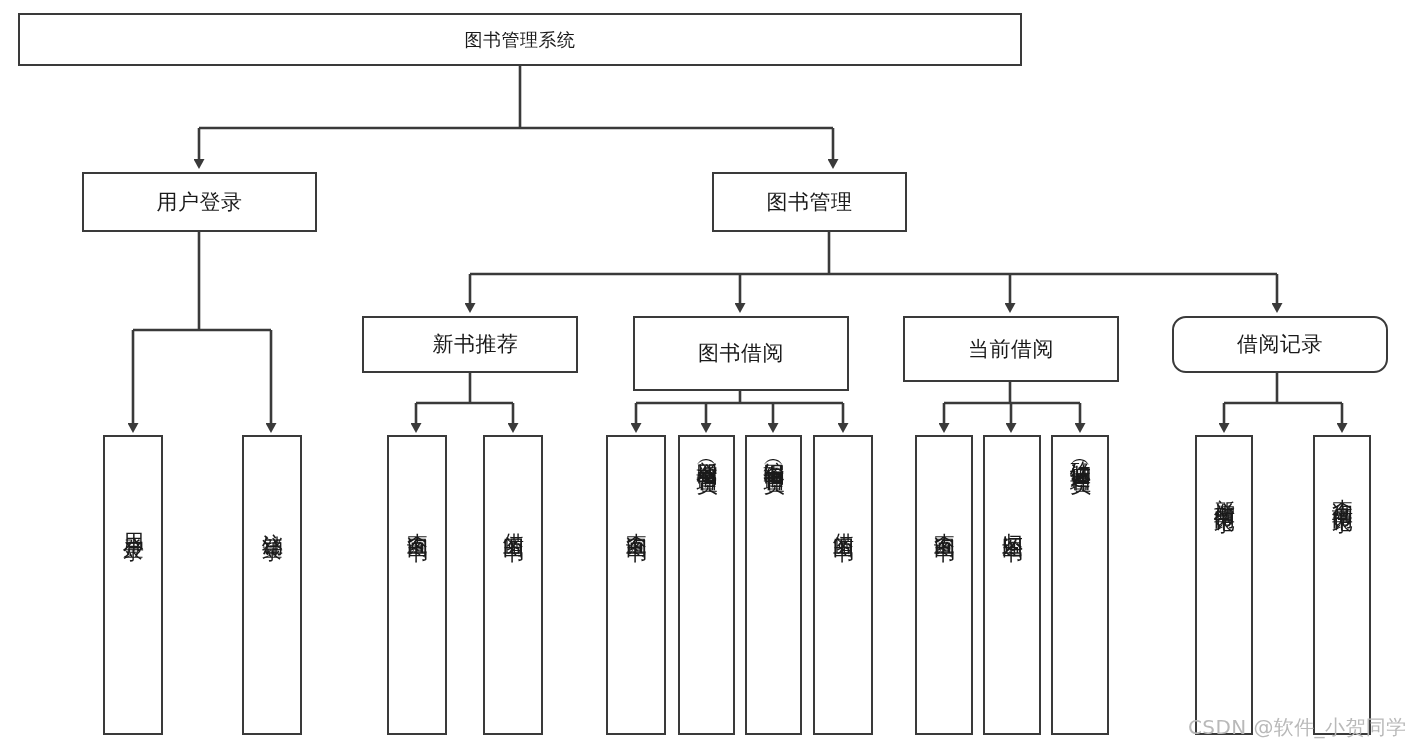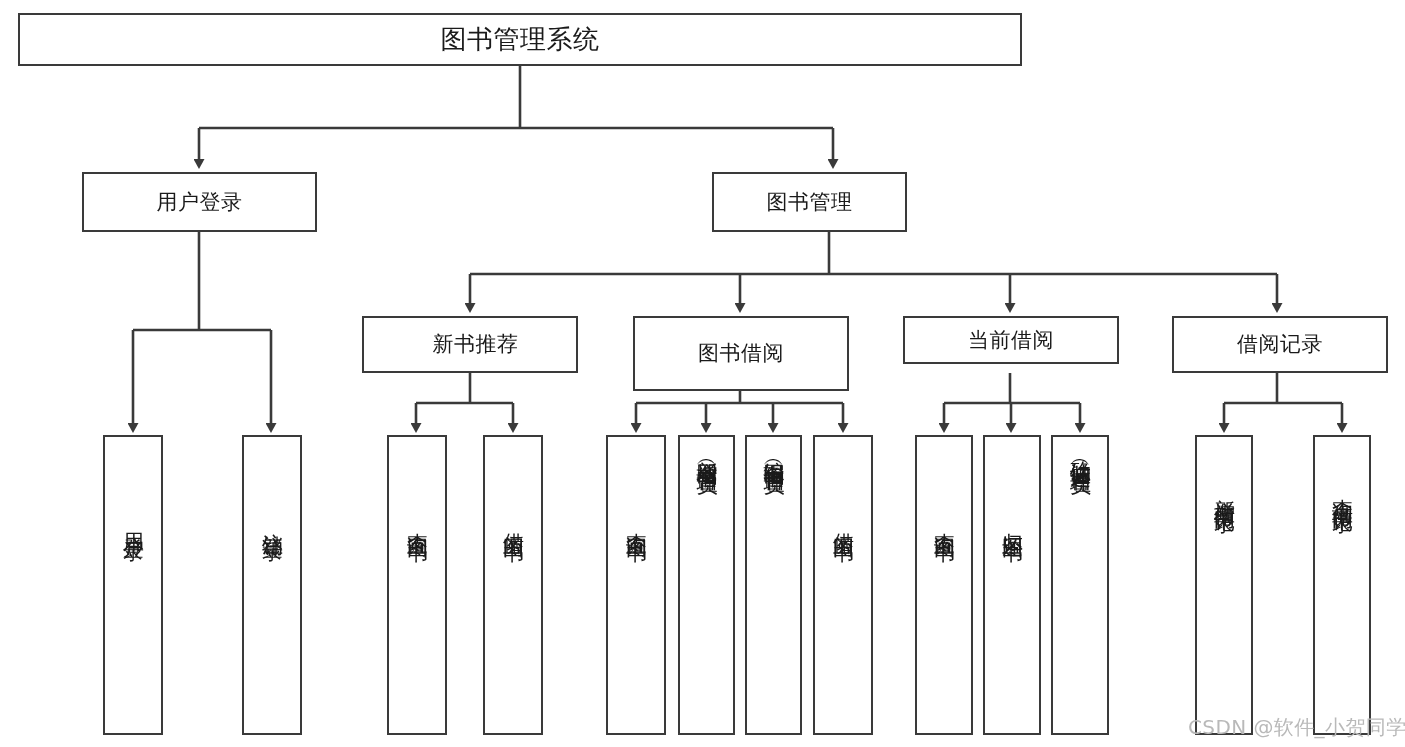--- a/index.html
+++ b/index.html
@@ -59,21 +59,21 @@
   }
   .node.vert.tall .lbl {
     letter-spacing: 2px;
   }
   .node.vert.mid .lbl {
     margin-top: 72px;
   }
   .node.vert.midlow .lbl {
     margin-top: 38px;
   }
-  .node.root .lbl { font-size: 26px; }
+  .node.root .lbl { font-size: 18px; }
   #watermark {
     position: absolute;
     left: 1188px;
     top: 714px;
     font-size: 20px;
     color: #b9b9b9;
     white-space: pre;
     letter-spacing: 0.4px;
   }
 </style>
@@ -145,25 +145,25 @@
   </div>
 
   <div class="node horiz" style="left:362px; top:316px; width:216px; height:57px;padding-left:11px;">
     <span class="lbl">新书推荐</span>
   </div>
 
   <div class="node horiz" style="left:633px; top:316px; width:216px; height:75px;">
     <span class="lbl">图书借阅</span>
   </div>
 
-  <div class="node horiz" style="left:903px; top:316px; width:216px; height:48px;">
+  <div class="node horiz" style="left:903px; top:316px; width:216px; height:66px;">
     <span class="lbl">当前借阅</span>
   </div>
 
-  <div class="node horiz" style="left:1172px; top:316px; width:216px; height:57px;">
+  <div class="node horiz" style="left:1172px; top:316px; width:216px; height:57px;border-radius:14px;">
     <span class="lbl">借阅记录</span>
   </div>
 
   <div class="node vert mid" style="left:103px; top:435px; width:60px; height:300px;">
     <span class="lbl">用户登录</span>
   </div>
 
   <div class="node vert mid" style="left:242px; top:435px; width:60px; height:300px;">
     <span class="lbl">注销登录</span>
   </div>

